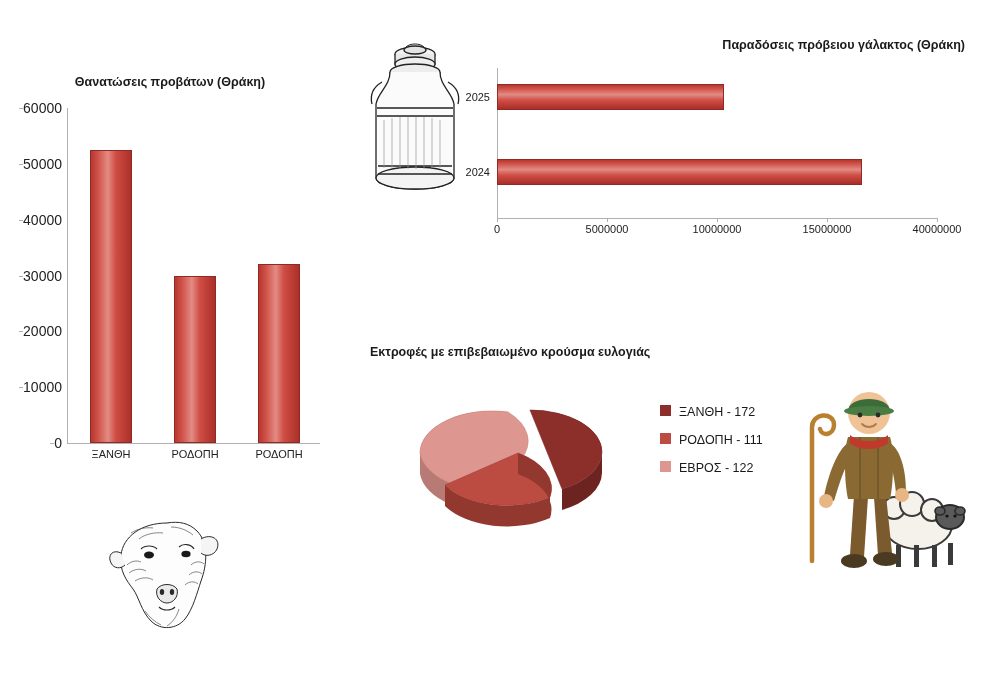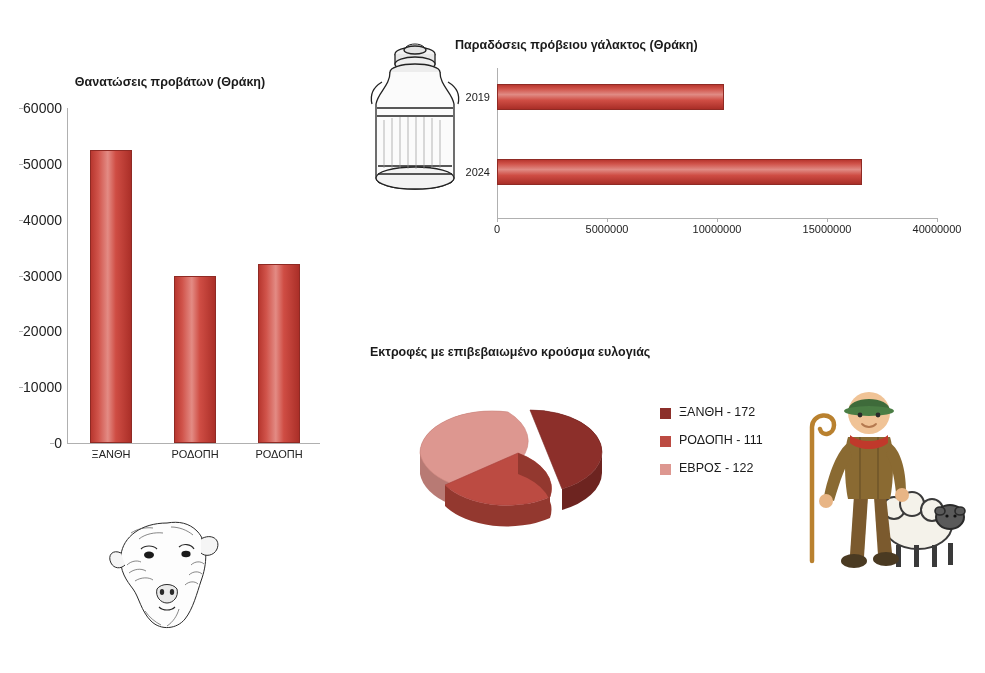--- a/index.html
+++ b/index.html
@@ -49,21 +49,21 @@
   }
   .xlabel {
     position: absolute; top: 380px; transform: translateX(-50%);
     font-size: 11px; color: #222; white-space: nowrap;
   }
 
   
   #bar-chart { left: 455px; top: 30px; width: 510px; height: 215px; }
   #bar-chart .chart-title {
     position: absolute; top: 8px; left: 0; width: 510px;
-    text-align: left; font-size: 12.5px; font-weight: bold; color: #1a1a1a;
+    text-align: right; font-size: 12.5px; font-weight: bold; color: #1a1a1a;
   }
   #bar-chart .plotarea {
     position: absolute; left: 42px; top: 38px; width: 440px; height: 150px;
   }
   #bar-chart .axis-left {
     position: absolute; left: 42px; top: 38px; width: 1px; height: 150px; background: #b0b0b0;
   }
   #bar-chart .axis-bottom {
     position: absolute; left: 42px; top: 188px; width: 441px; height: 1px; background: #b0b0b0;
   }
@@ -86,21 +86,21 @@
   }
 
   
   #pie-chart { left: 370px; top: 340px; width: 460px; height: 230px; }
   #pie-chart .chart-title {
     position: absolute; top: 5px; left: 0; width: 430px;
     font-size: 12.5px; font-weight: bold; color: #1a1a1a;
   }
   #pie-svg { position: absolute; left: 20px; top: 35px; }
   .legend { position: absolute; left: 290px; top: 65px; }
-  .legend-row { display: flex; align-items: flex-end; margin-bottom: 14px; }
+  .legend-row { display: flex; align-items: flex-start; margin-bottom: 14px; }
   .legend-swatch { width: 11px; height: 11px; margin-right: 8px; flex: none; }
   .legend-text { font-size: 12.5px; color: #1a1a1a; white-space: nowrap; }
 
   
   #milk-can { left: 360px; top: 38px; width: 110px; height: 170px; }
   #sheep-head { left: 105px; top: 515px; width: 130px; height: 125px; }
   #shepherd { left: 790px; top: 365px; width: 185px; height: 215px; }
 </style>
 </head>
 <body>
@@ -155,21 +155,21 @@
 <div class="panel" id="bar-chart">
   <div class="chart-title">Παραδόσεις πρόβειου γάλακτος (Θράκη)</div>
   <div class="axis-left"></div>
   <div class="axis-bottom"></div>
 
   <div class="plotarea">
 
     <div class="hbar" style="left:0; top:16px; width:226.6px;"></div>
     <div class="hbar" style="left:0; top:91px; width:365.2px;"></div>
 
-    <div class="hcat" style="top:29px;">2019</div>
+    <div class="hcat" style="top:29px;">2025</div>
     <div class="hcat" style="top:104px;">2024</div>
   </div>
 
   <div class="xtick-mark" style="left:42px;"></div>
   <div class="xtick-mark" style="left:152px;"></div>
   <div class="xtick-mark" style="left:262px;"></div>
   <div class="xtick-mark" style="left:372px;"></div>
   <div class="xtick-mark" style="left:482px;"></div>
 
   <div class="xtick" style="left:42px;">0</div>

